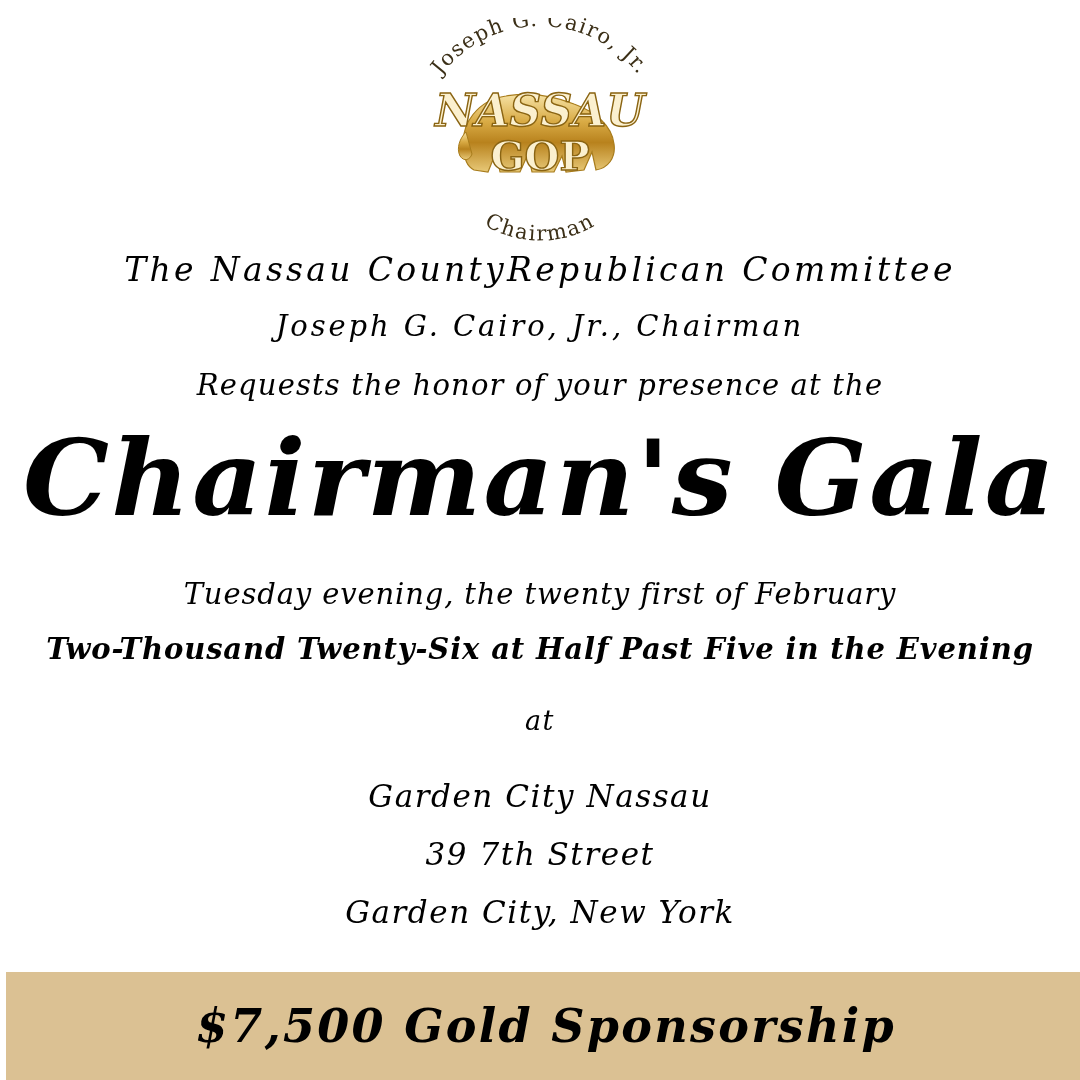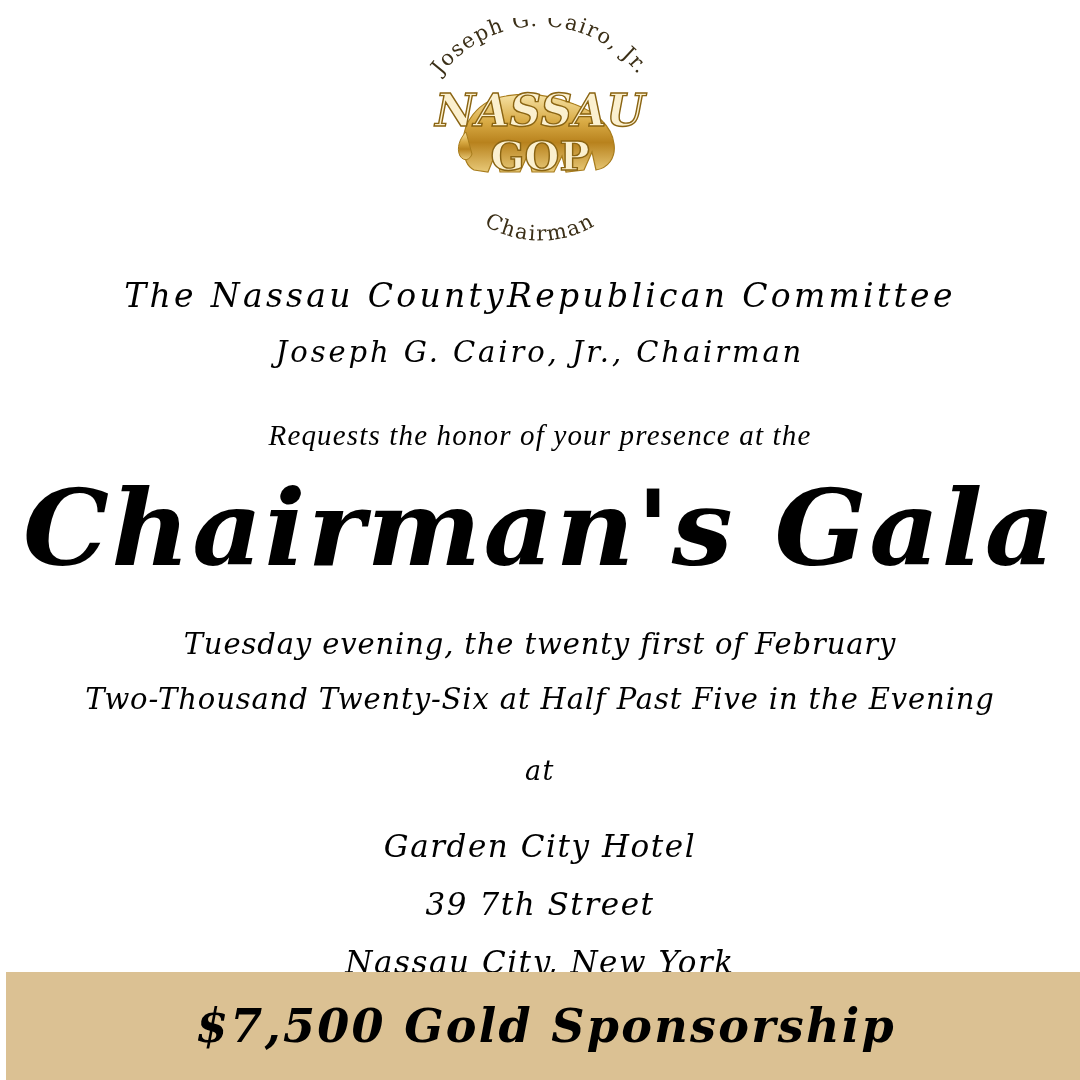--- a/index.html
+++ b/index.html
@@ -42,37 +42,35 @@
     font-family: "DejaVu Serif", "Liberation Serif", serif;
     font-style: italic;
     color: #000000;
     text-align: center;
     letter-spacing: 0.06em;
     line-height: 1.35;
     white-space: nowrap;
   }
 
   .committee-block {
-    margin-top: 26px;
   }
   .committee-line-1 {
     font-size: 33px;
     letter-spacing: 0.10em;
   }
   .committee-line-2 {
     font-size: 29px;
     letter-spacing: 0.10em;
     margin-top: 14px;
   }
 
   .request-line {
-    margin-top: 44px;
+    margin-top: 20px;
     font-size: 29px;
     letter-spacing: 0.04em;
-    font-family: Liberation Serif, serif;
   }
 
   .gala-title {
     margin-top: 18px;
     font-size: 104px;
     font-weight: 700;
     letter-spacing: 0.02em;
     line-height: 1.08;
     transform: scaleX(1.04);
   }
@@ -81,20 +79,21 @@
     margin-top: 40px;
   }
   .date-line-1 {
     font-size: 29px;
     letter-spacing: 0.03em;
   }
   .date-line-2 {
     font-size: 29px;
     letter-spacing: 0.03em;
     margin-top: 16px;
+    font-weight: bold;
   }
 
   .at-word {
     margin-top: 34px;
     font-size: 27px;
   }
 
   .venue-block {
     margin-top: 20px;
   }
@@ -182,22 +181,22 @@
   <div class="script gala-title">Chairman's Gala</div>
 
   <div class="date-block">
     <div class="script date-line-1">Tuesday evening, the twenty first of February</div>
     <div class="script date-line-2">Two-Thousand Twenty-Six at Half Past Five in the Evening</div>
   </div>
 
   <div class="script at-word">at</div>
 
   <div class="venue-block">
-    <div class="script venue-line">Garden City Hotel</div>
+    <div class="script venue-line">Garden City Nassau</div>
     <div class="script venue-line">39 7th Street</div>
-    <div class="script venue-line">Nassau City, New York</div>
+    <div class="script venue-line">Garden City, New York</div>
   </div>
 
   <div class="footer-band">
     <div class="footer-text">$7,500 Gold Sponsorship</div>
   </div>
 
 </div>
 
 </body></html>

